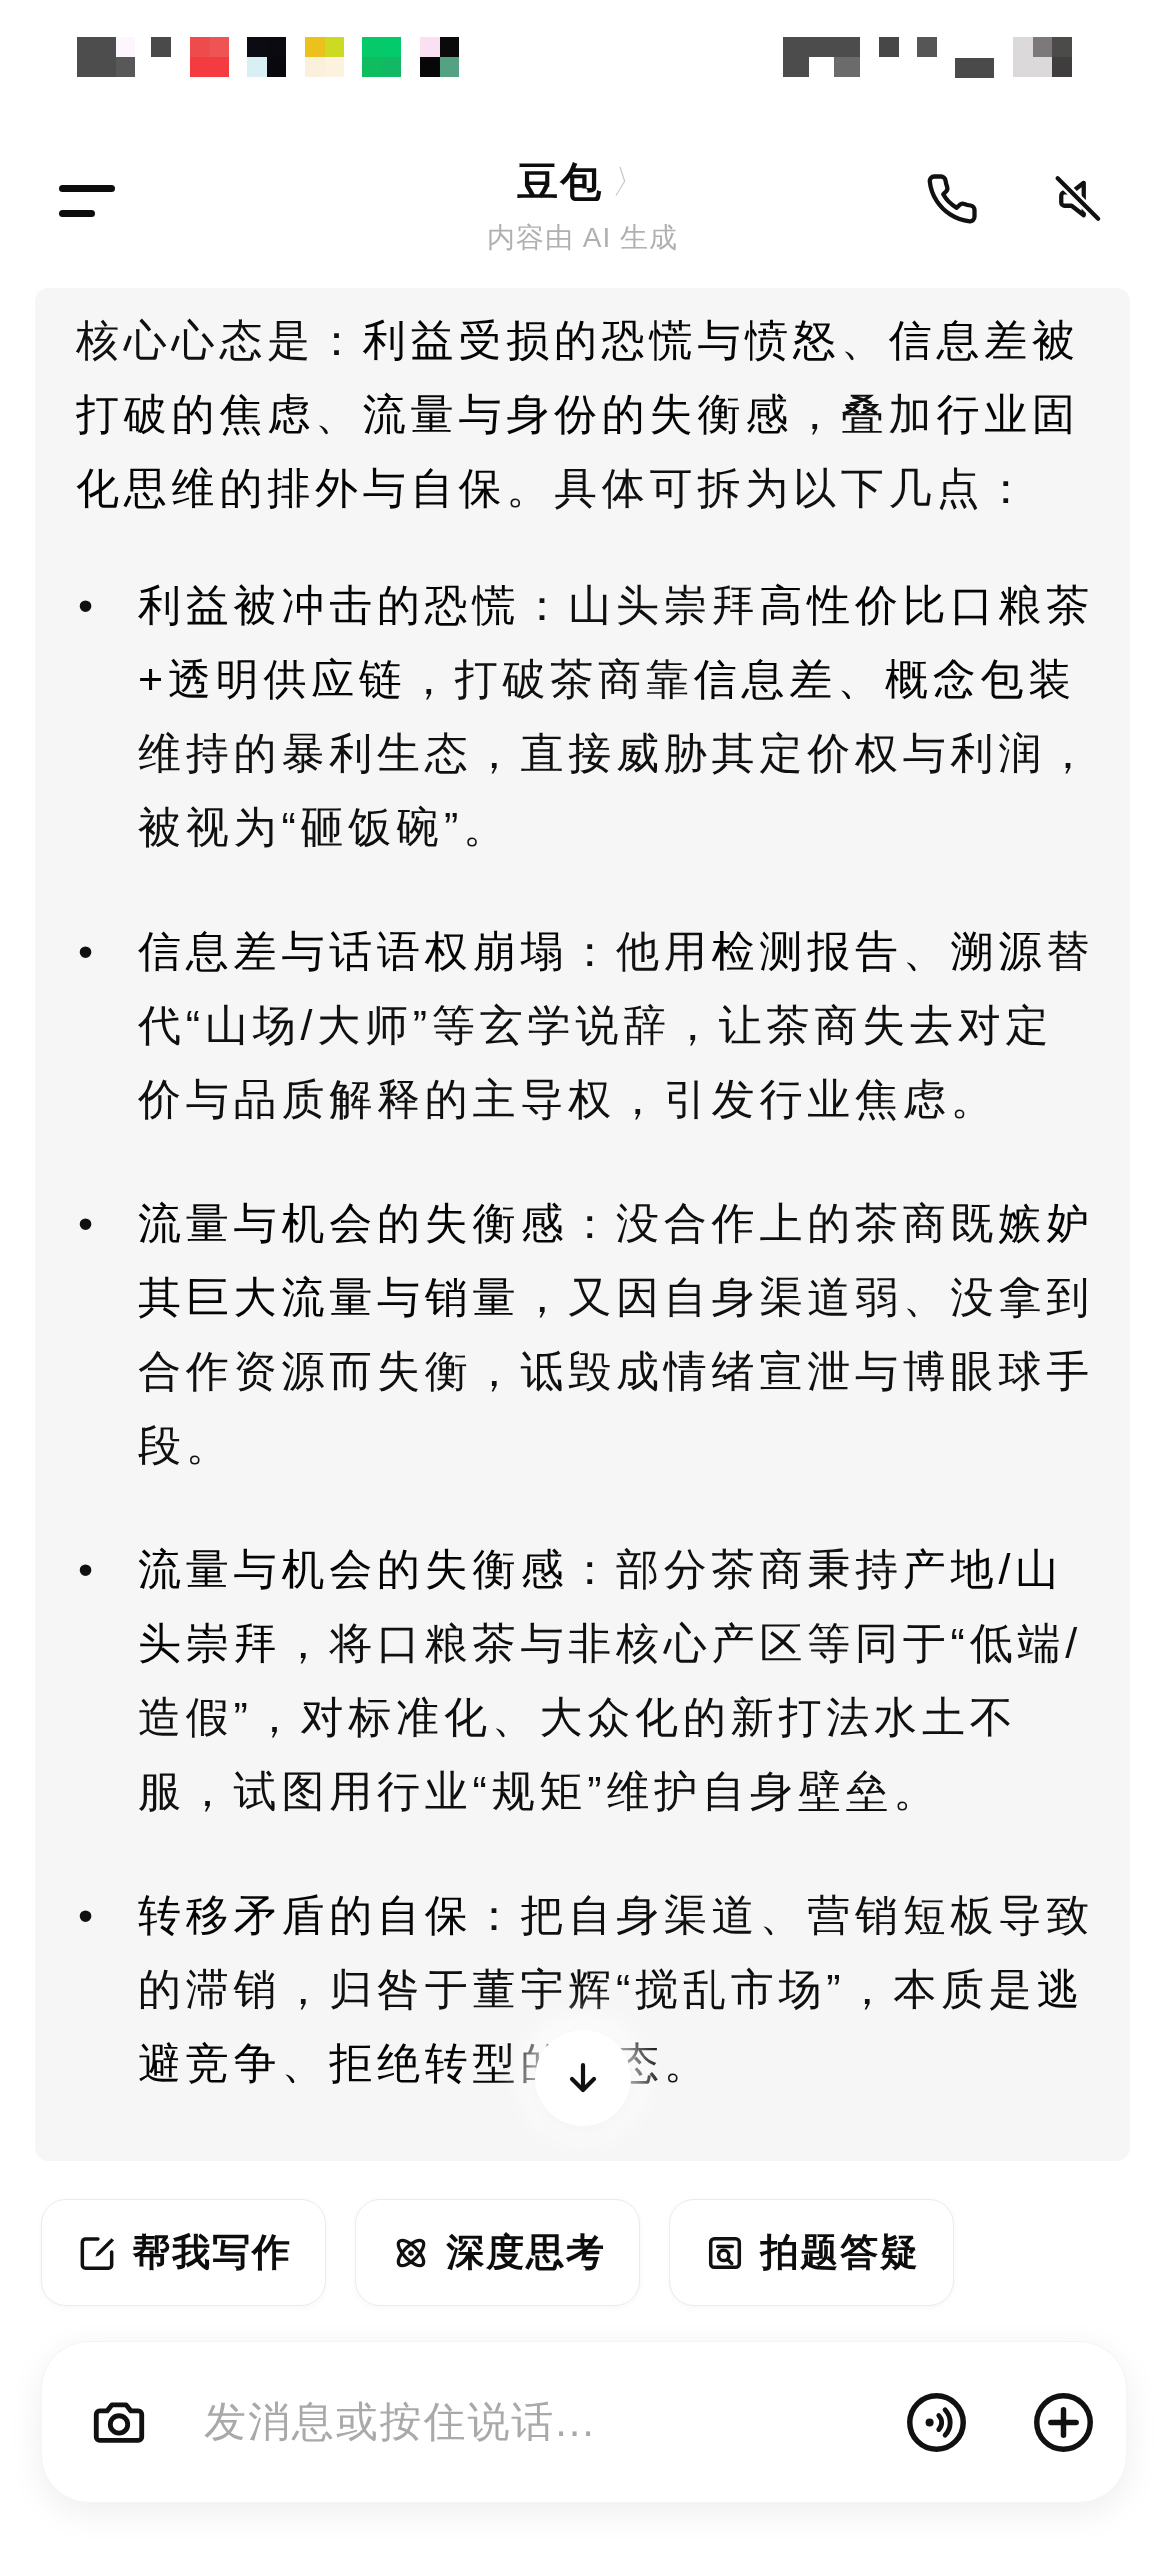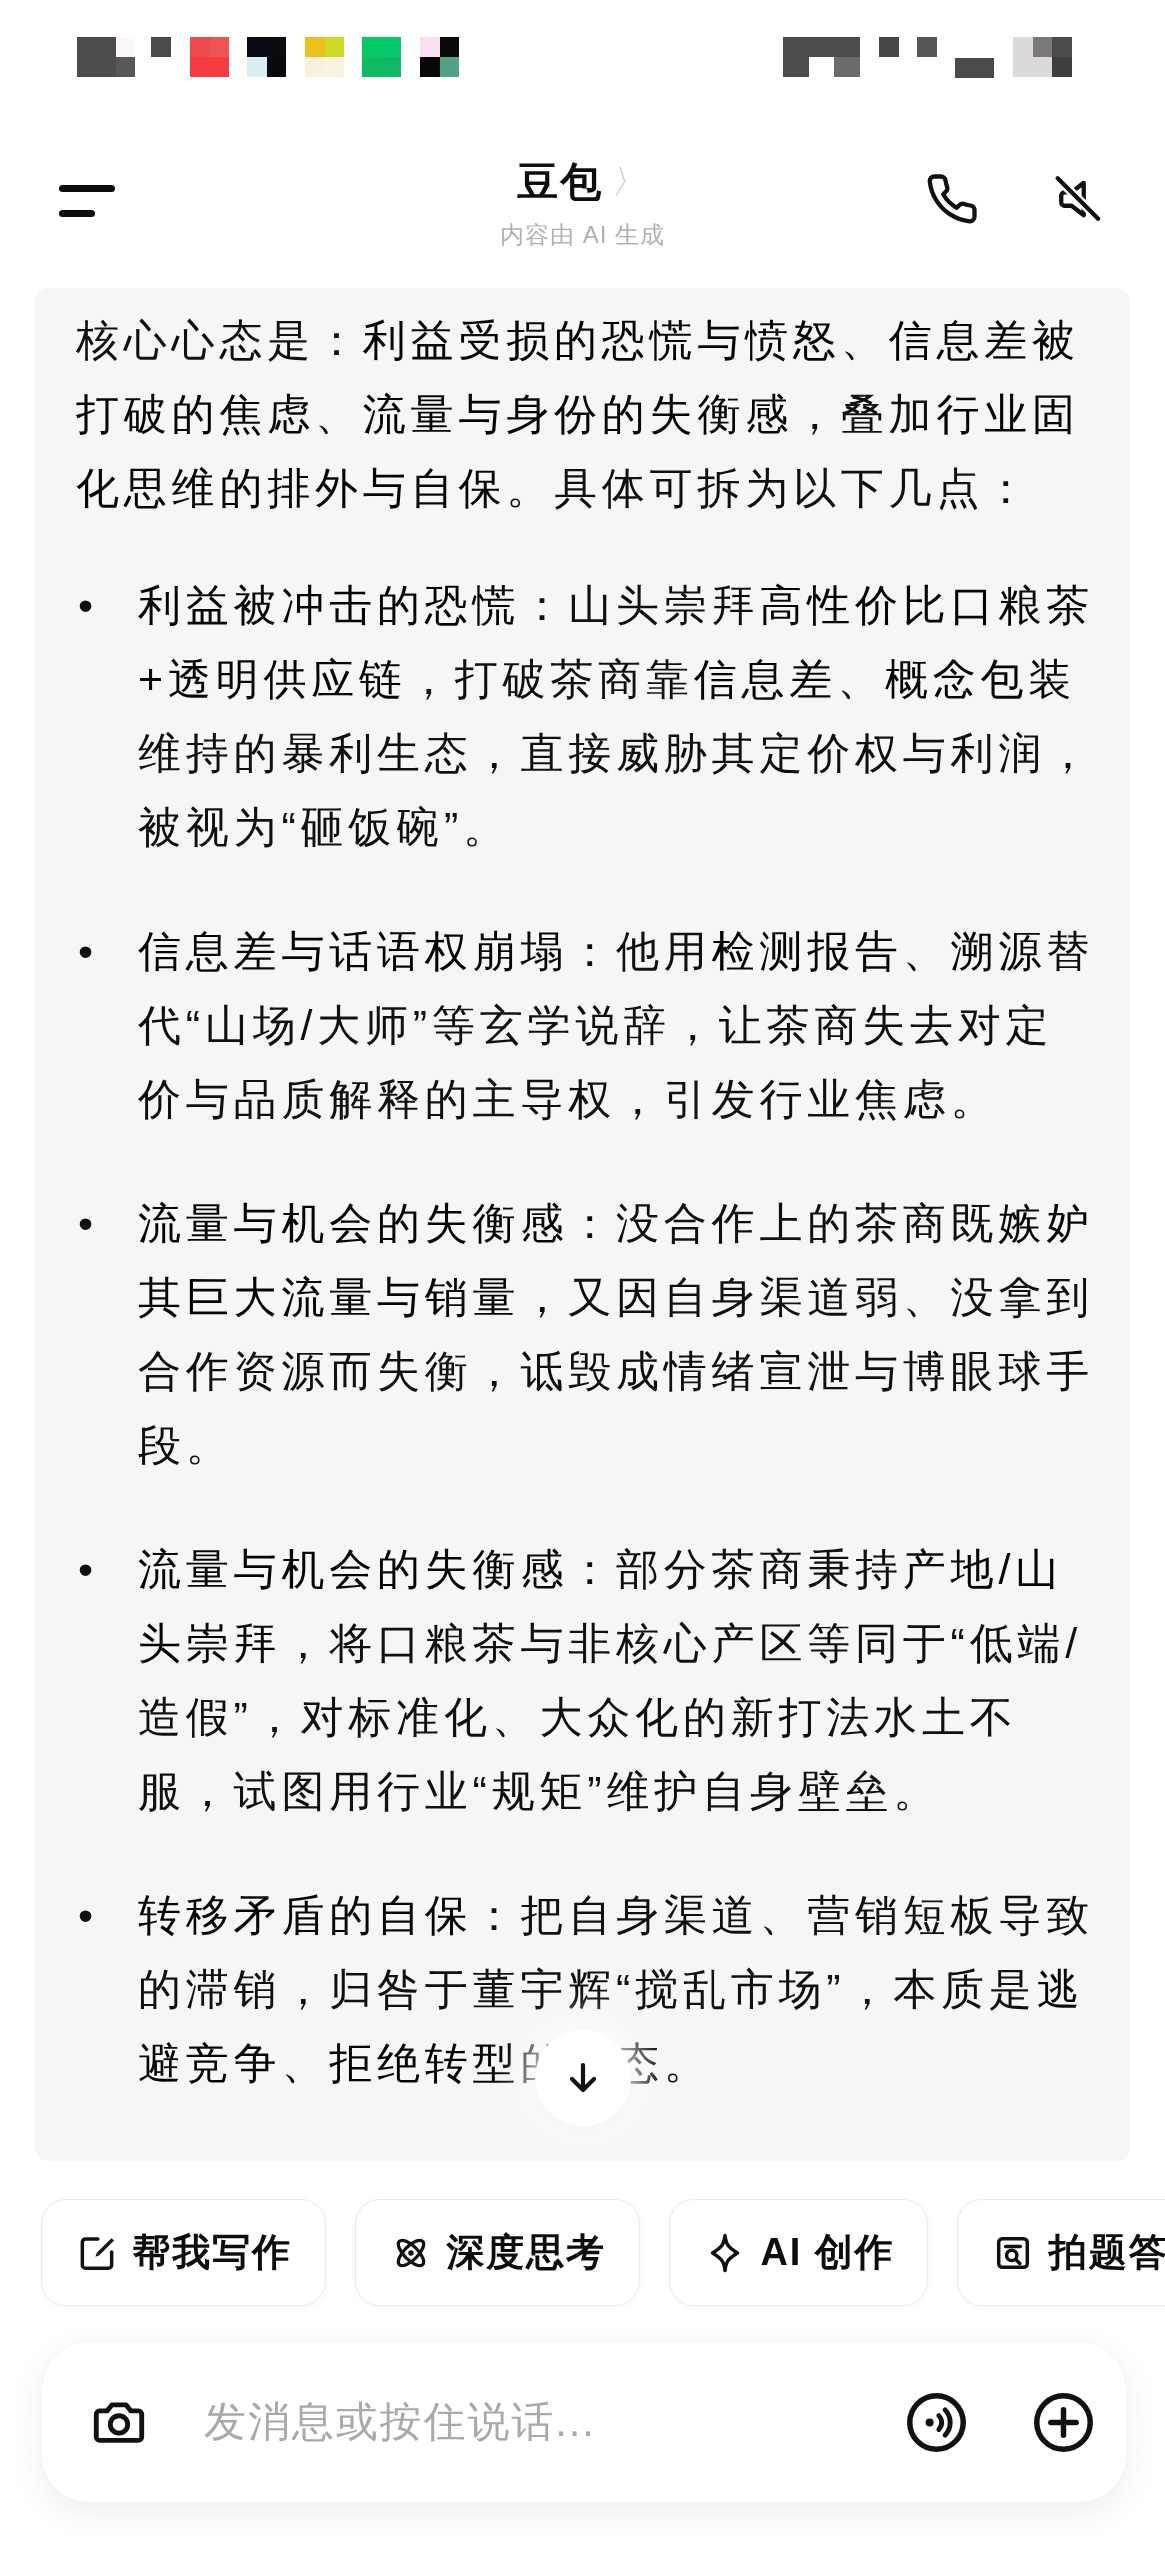--- a/index.html
+++ b/index.html
@@ -14,21 +14,21 @@
 
   
   .navbar{position:absolute;left:0;top:134px;width:1165px;height:144px;background:#fff;}
   .hamburger{position:absolute;left:59px;top:51px;width:58px;height:33px;cursor:pointer;}
   .hamburger .b1{position:absolute;top:0;left:0;width:56px;height:6.7px;border-radius:3.8px;background:#0d0d0d;}
   .hamburger .b2{position:absolute;top:25px;left:0;width:36px;height:6.7px;border-radius:3.8px;background:#0d0d0d;}
   .titlewrap{position:absolute;left:0;right:0;top:21px;text-align:center;}
   .title-row{font-size:41px;font-weight:600;letter-spacing:1.9px;color:#0d0d0d;}
   .chev{color:#c9c9c9;font-size:33px;font-weight:400;display:inline-block;
         transform:translateY(-2.9px) skewX(-8deg);margin-left:9.6px;}
-  .subtitle{margin-top:8.6px;font-size:24px;color:#b0b0b0;letter-spacing:1px;}
+  .subtitle{margin-top:8.6px;font-size:28px;color:#b0b0b0;letter-spacing:1px;}
   .nav-ic{position:absolute;top:38px;width:54px;height:54px;cursor:pointer;}
   .nav-ic svg{width:54px;height:54px;display:block;}
   .ic-phone{left:925px;}
   .ic-mute{left:1050px;}
 
   
   .panel{position:absolute;left:35px;top:288px;width:1095px;height:1873px;
          background:#f6f6f6;border-radius:13.4px;box-sizing:border-box;
          padding:15.3px 34px 0 41px;overflow:hidden;
          font-size:43px;line-height:74px;letter-spacing:4.8px;color:#101010;}
@@ -245,26 +245,20 @@
   </div>
   <div class="chip">
     <svg viewBox="0 0 24 24" fill="none" stroke="#111" stroke-width="1.8">
       <ellipse cx="12" cy="12" rx="9" ry="3.8" transform="rotate(45 12 12)"></ellipse>
       <ellipse cx="12" cy="12" rx="9" ry="3.8" transform="rotate(-45 12 12)"></ellipse>
       <circle cx="12" cy="12" r="1.5" fill="#111" stroke="none"></circle>
     </svg>
     <span>深度思考</span>
   </div>
   <div class="chip">
-    <svg viewBox="0 0 24 24" fill="none" stroke="#111" stroke-width="1.9" stroke-linejoin="round">
-      <path d="M12 2.5c.6 4.8 1.4 6.1 6.8 9.5-5.4 3.4-6.2 4.7-6.8 9.5-.6-4.8-1.4-6.1-6.8-9.5 5.4-3.4 6.2-4.7 6.8-9.5z"></path>
-    </svg>
-    <span>AI 创作</span>
-  </div>
-  <div class="chip">
     <svg viewBox="0 0 24 24" fill="none" stroke="#111" stroke-width="1.9" stroke-linecap="round" stroke-linejoin="round">
       <rect x="4.2" y="4.2" width="15.6" height="15.6" rx="2"></rect>
       <path d="M8 8.4h8"></path>
       <circle cx="11.3" cy="13.3" r="2.8"></circle>
       <path d="M13.4 15.4 15.7 17.7"></path>
     </svg>
     <span>拍题答疑</span>
   </div>
 </div>
 

